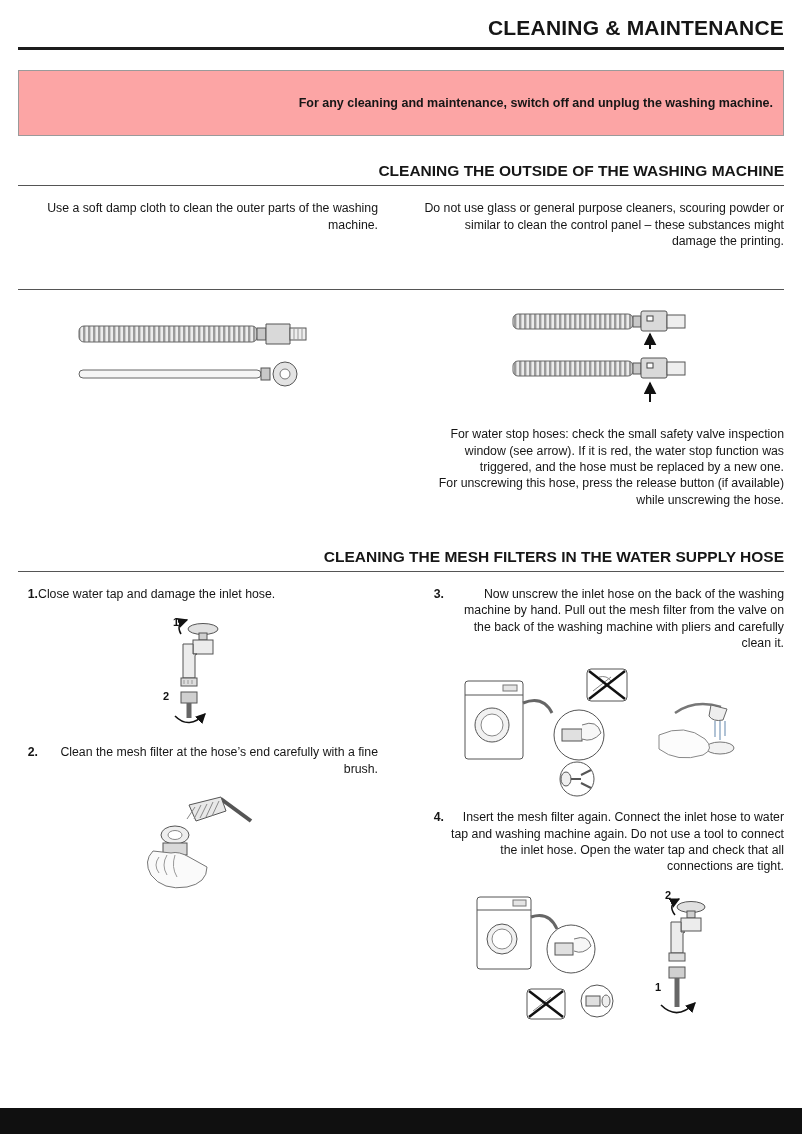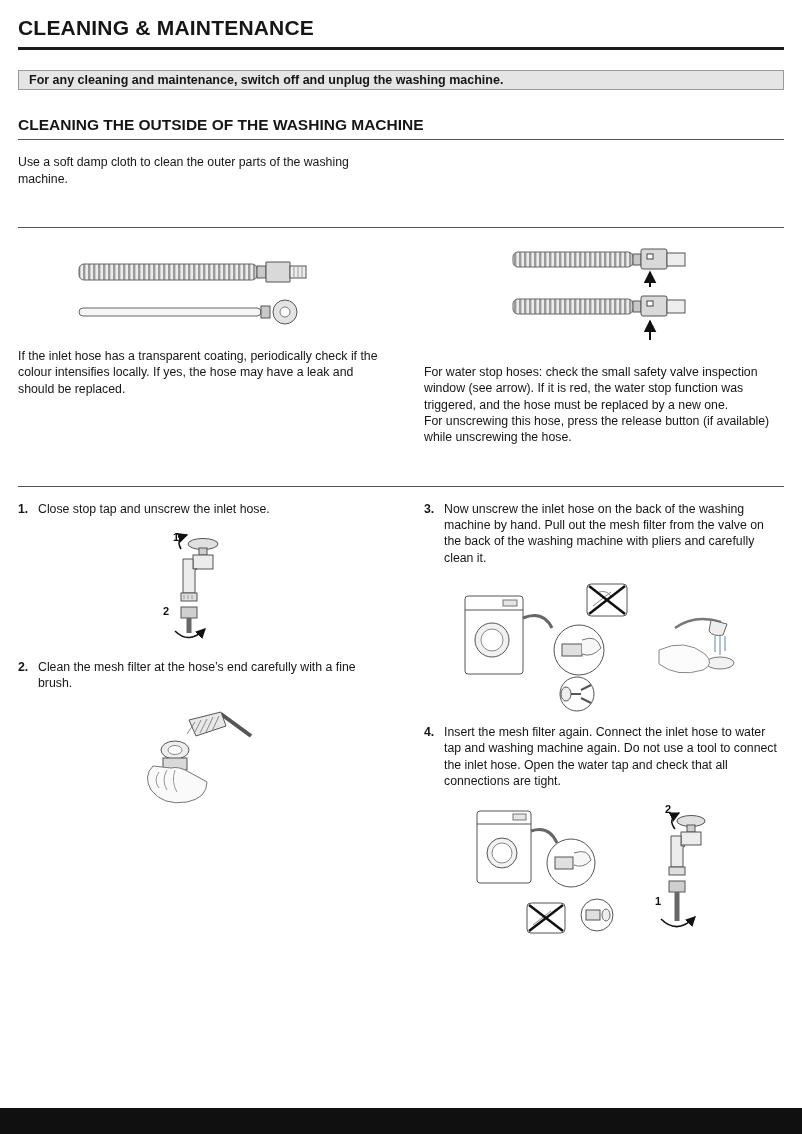--- a/index.html
+++ b/index.html
@@ -4,29 +4,29 @@
 <style>
   * { box-sizing: border-box; margin: 0; padding: 0; }
   html, body { width: 802px; height: 1134px; }
   body {
     font-family: "Liberation Sans", sans-serif;
     color: #161616;
     background: #ffffff;
     position: relative;
     overflow: hidden;
   }
-  .page { padding: 16px 18px 0 18px; }
+  .page { padding: 16px 18px 0 18px; text-align: right; }
 
   h1 { font-size: 21px; font-weight: bold; letter-spacing: .2px; }
   .rule-thick { height: 3px; background: #1c1c1c; margin: 7px 0 20px; }
 
   .warning-box {
     border: 1px solid #9a9a9a;
-    background: #e5e5e5;
-    padding: 1px 10px;
+    background: #fca5a5;
+    padding: 24px 10px;
     font-size: 12.5px;
     font-weight: bold;
     line-height: 1.3;
     margin-bottom: 26px;
   }
 
   .section { margin-bottom: 40px; }
   h2 { font-size: 15.5px; font-weight: bold; }
   .rule-thin { height: 1px; background: #555; margin: 5px 0 14px; }
 
@@ -69,20 +69,21 @@
 
   <div class="warning-box">
     <div>For any cleaning and maintenance, switch off and unplug the washing machine.</div>
   </div>
 
   <div class="section">
     <h2>CLEANING THE OUTSIDE OF THE WASHING MACHINE</h2>
     <div class="rule-thin"></div>
     <div class="cols">
       <div class="body-text">Use a soft damp cloth to clean the outer parts of the washing machine.</div>
+      <div class="body-text">Do not use glass or general purpose cleaners, scouring powder or similar to clean the control panel – these substances might damage the printing.</div>
     </div>
   </div>
 
   <div class="section">
     <div class="rule-thin"></div>
     <div class="cols">
       <div>
 
         <svg class="fig" width="250" height="82" viewBox="0 0 250 82">
           <g>
@@ -95,21 +96,20 @@
             <line x1="229" y1="12" x2="229" y2="24" stroke="#999"></line>
           </g>
           <g>
             <rect x="6" y="54" width="182" height="8" rx="4" fill="#f5f5f5" stroke="#666"></rect>
             <rect x="188" y="52" width="9" height="12" fill="#c8c8c8" stroke="#555"></rect>
             <circle cx="212" cy="58" r="12" fill="#e3e3e3" stroke="#555"></circle>
             <circle cx="212" cy="58" r="5" fill="#fff" stroke="#777"></circle>
           </g>
         </svg>
 
-        <div class="body-text">If the inlet hose has a transparent coating, periodically check if the colour intensifies locally. If yes, the hose may have a leak and should be replaced.</div>
       </div>
 
       <div>
         <svg class="fig fig-tight" width="190" height="108" viewBox="0 0 190 108">
           <g>
             <rect x="4" y="8" width="120" height="15" rx="5" fill="url(#corr)" stroke="#666"></rect>
             <rect x="124" y="10" width="8" height="11" fill="#c8c8c8" stroke="#555"></rect>
             <rect x="132" y="5" width="26" height="20" rx="2" fill="#d9d9d9" stroke="#555"></rect>
             <rect x="138" y="10" width="6" height="5" fill="#fff" stroke="#444"></rect>
             <rect x="158" y="9" width="18" height="13" fill="#eee" stroke="#555"></rect>
@@ -124,27 +124,28 @@
             <line x1="141" y1="96" x2="141" y2="77" stroke="#111" stroke-width="2" marker-end="url(#arrow)"></line>
           </g>
         </svg>
         <div class="body-text pre">For water stop hoses: check the small safety valve inspection window (see arrow). If it is red, the water stop function was triggered, and the hose must be replaced by a new one.
 For unscrewing this hose, press the release button (if available) while unscrewing the hose.</div>
       </div>
     </div>
   </div>
 
   <div class="section">
+    <h2>CLEANING THE MESH FILTERS IN THE WATER SUPPLY HOSE</h2>
     <div class="rule-thin"></div>
     <div class="cols">
 
       <div>
         <div class="step">
           <span class="num">1.</span>
-          <span>Close stop tap and unscrew the inlet hose.</span>
+          <span>Close water tap and damage the inlet hose.</span>
         </div>
 
         <svg class="fig" width="110" height="118" viewBox="0 0 110 118">
           <text x="30" y="12" class="figlabel">1</text>
           <path d="M38,20 Q32,10 44,6" fill="none" stroke="#111" stroke-width="1.6" marker-end="url(#arrow)"></path>
           <g>
             <ellipse cx="60" cy="15" rx="15" ry="5.5" fill="#e0e0e0" stroke="#555"></ellipse>
             <rect x="56" y="19" width="8" height="7" fill="#cfcfcf" stroke="#555"></rect>
             <rect x="50" y="26" width="20" height="14" fill="#ececec" stroke="#555"></rect>
             <path d="M50,30 L40,30 L40,64 L52,64 L52,42 Q52,40 54,40 L50,40 Z" fill="#ececec" stroke="#555"></path>

